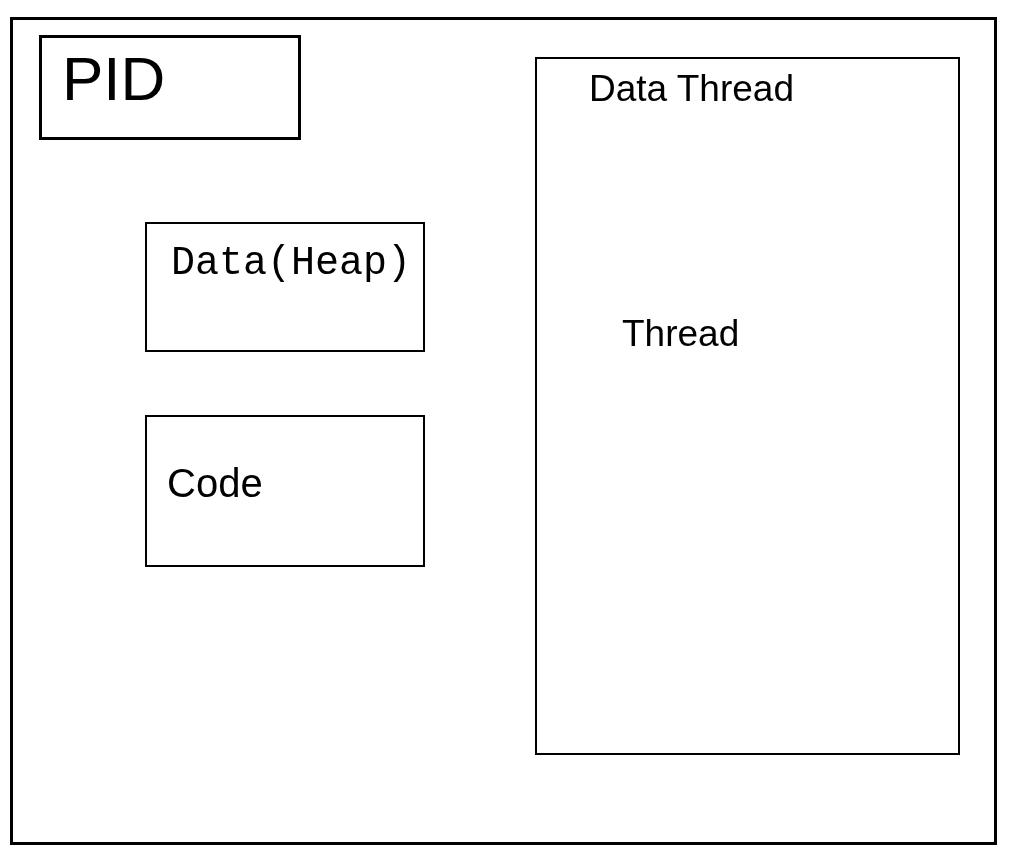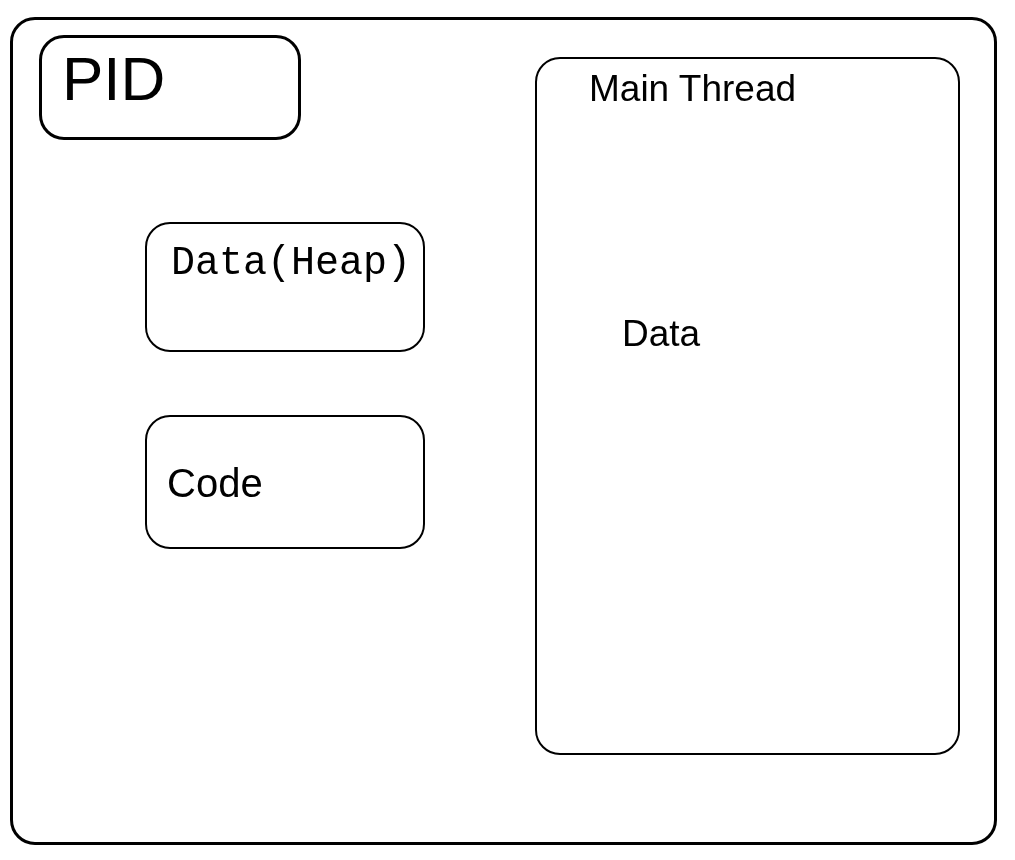--- a/index.html
+++ b/index.html
@@ -13,21 +13,20 @@
     width: 1015px;
     height: 860px;
     background: #ffffff;
     overflow: hidden;
     color: #000000;
   }
   .box {
     position: absolute;
     box-sizing: border-box;
     background: #ffffff;
-    border-radius: 25px;
   }
   
   .outer {
     left: 10px;
     top: 17px;
     width: 987px;
     height: 828px;
     border: 3px solid #000000;
   }
   
@@ -61,21 +60,21 @@
     font-size: 40px;
     line-height: 1.1;
     white-space: nowrap;
     font-family: Liberation Mono, monospace;
   }
   
   .code-box {
     left: 132px;
     top: 395px;
     width: 280px;
-    height: 134px;
+    height: 152px;
     border: 2px solid #000000;
   }
   .code-text {
     position: absolute;
     left: 20px;
     top: 44px;
     font-size: 40px;
     line-height: 1.1;
     white-space: nowrap;
   }
@@ -124,18 +123,18 @@
 
     <div class="box data-box">
       <span class="data-text">Data(Heap)</span>
     </div>
 
     <div class="box code-box">
       <span class="code-text">Code</span>
     </div>
 
     <div class="box main-thread-box">
-      <span class="mt-title">Main Thread</span>
-      <span class="mt-stack">Data</span>
+      <span class="mt-title">Data Thread</span>
+      <span class="mt-stack">Thread</span>
     </div>
 
   </div>
 </div>
 
 </body></html>

